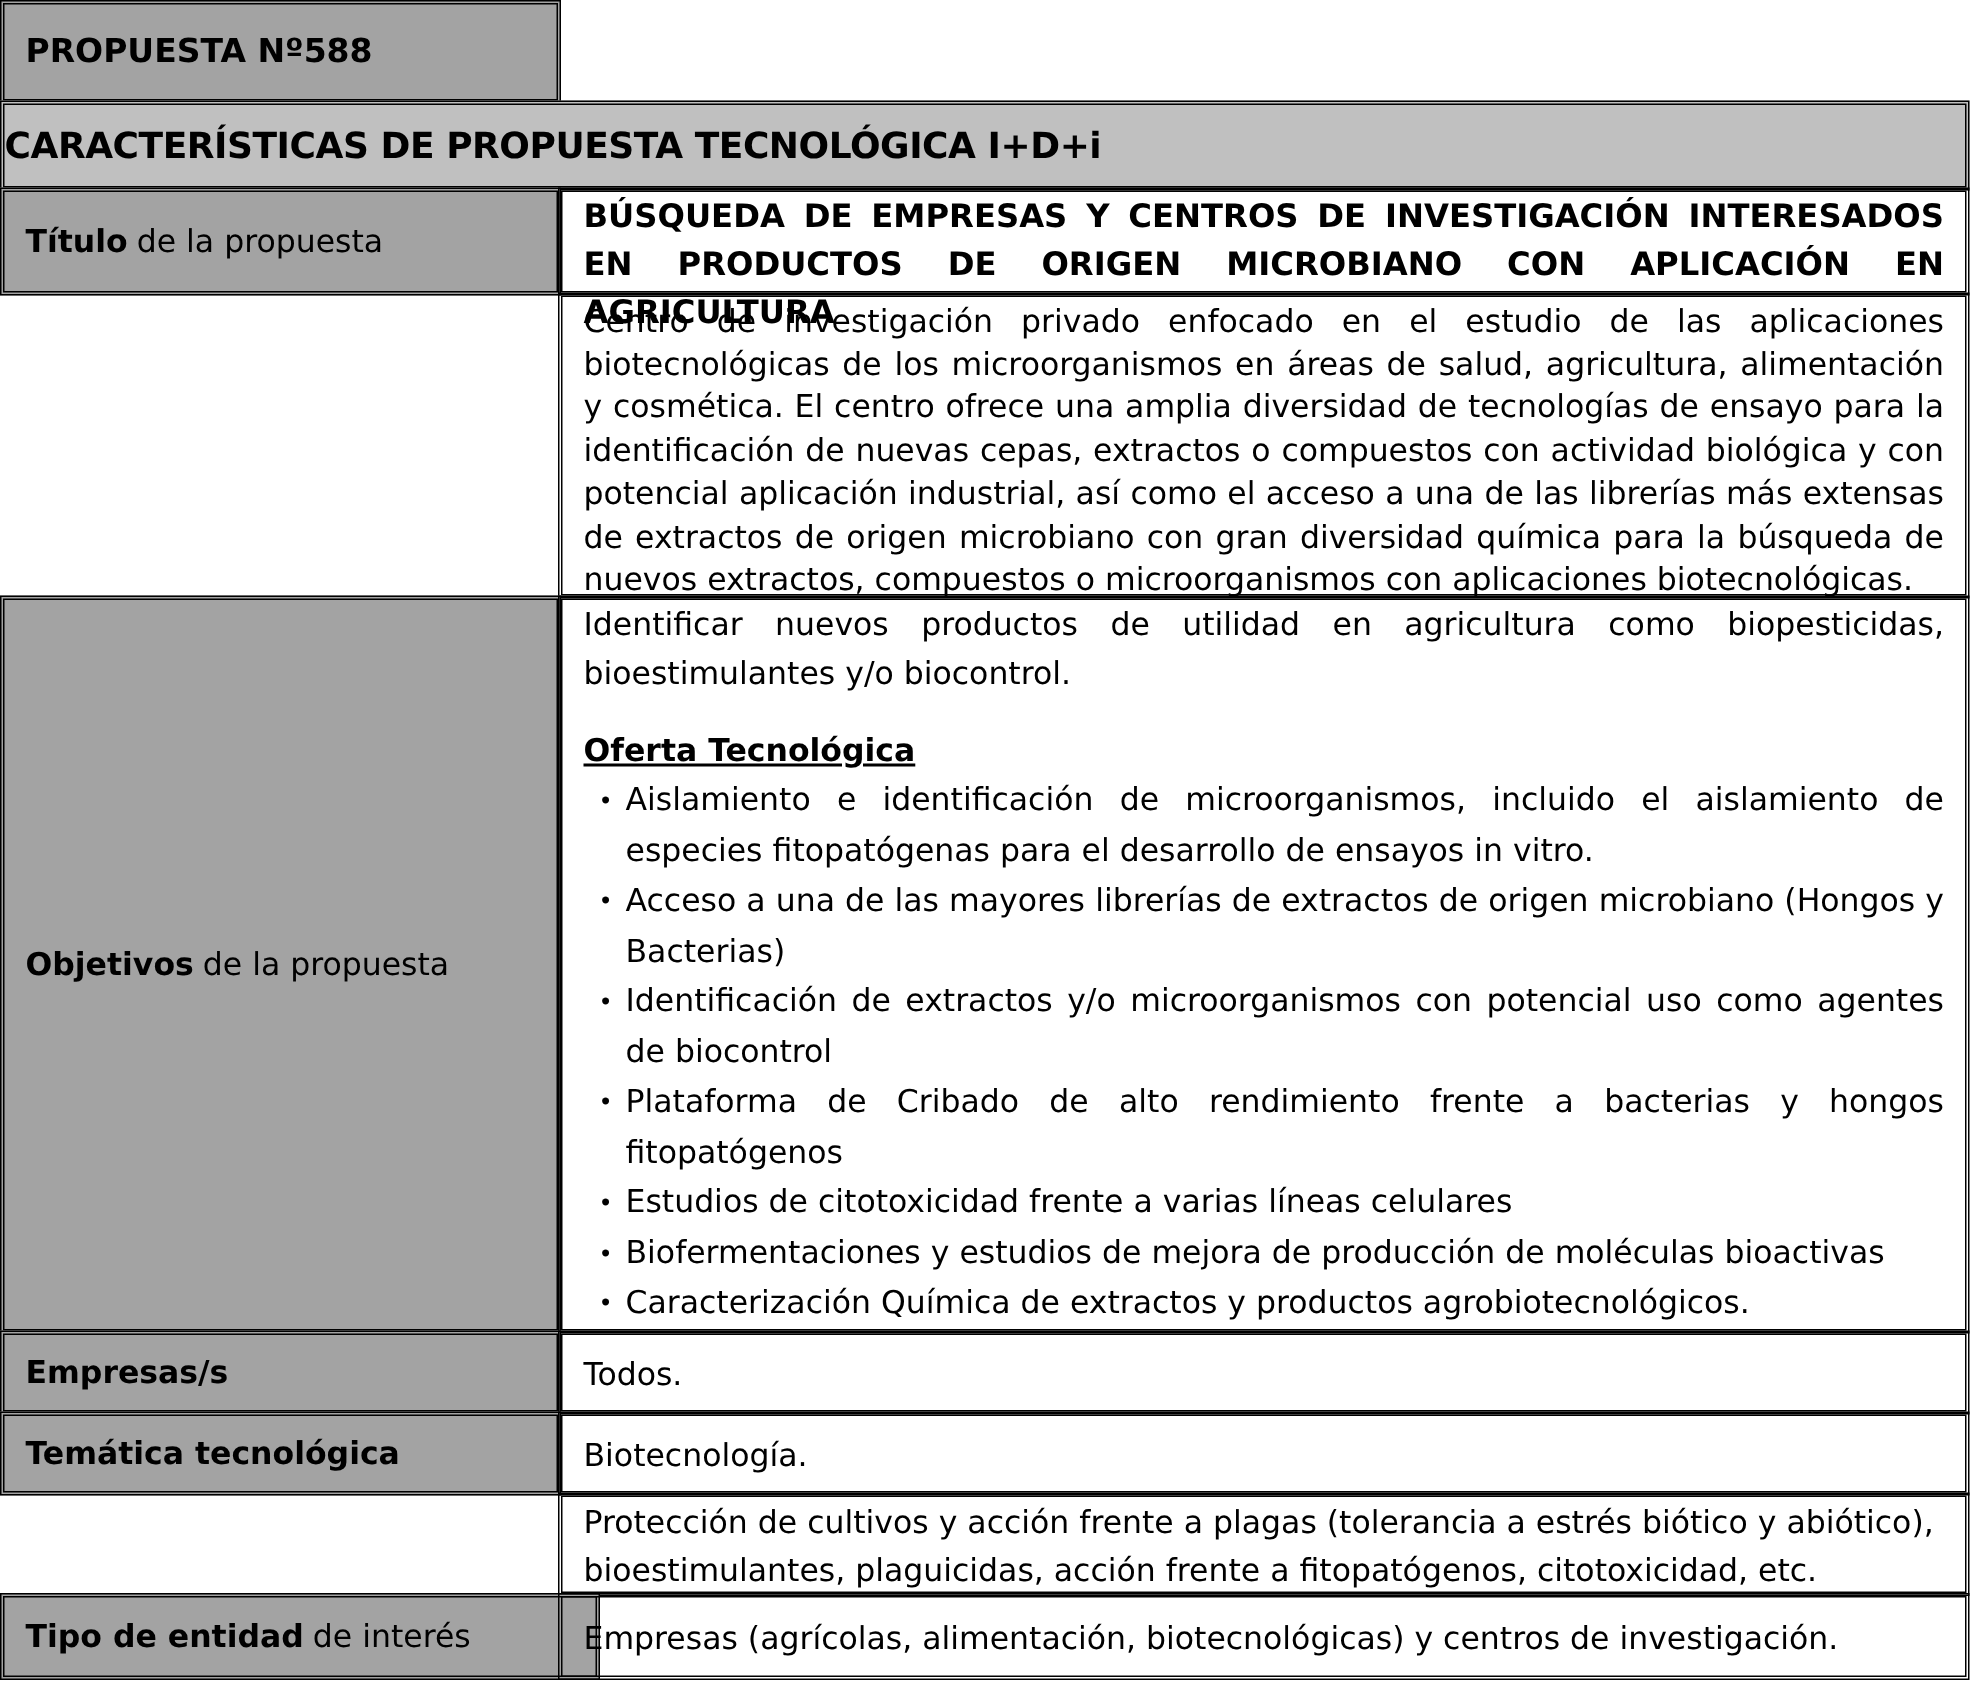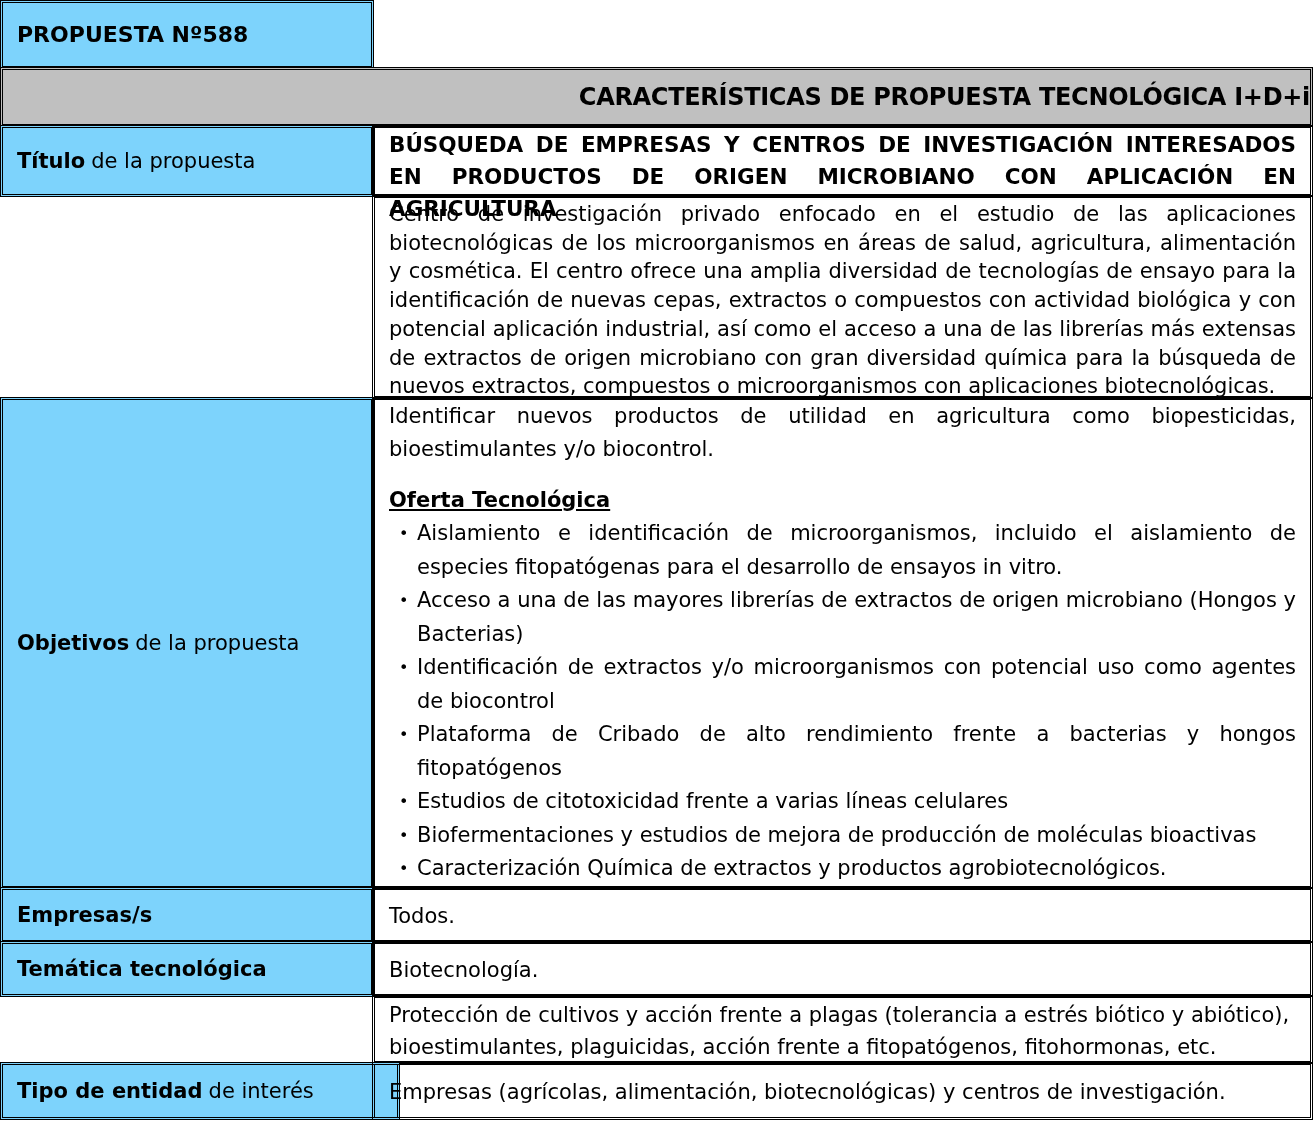--- a/index.html
+++ b/index.html
@@ -1,27 +1,27 @@
 <!DOCTYPE html>
 <html><head>
 <meta charset="utf-8">
 <style>
   html, body { margin:0; padding:0; background:#ffffff; }
   body { width:1313px; height:1122px; position:relative; overflow:hidden;
          font-family:"DejaVu Sans", "Liberation Sans", sans-serif; color:#000; }
   .sheet { position:absolute; left:0; top:0; width:1313px; height:1122px; }
   .cell { position:absolute; box-sizing:border-box; border:3px double #000; }
-  .salmon { background:#7dd3fc; }
+  .salmon { background:#a3a3a3; }
   .gray { background:#c0c0c0; }
   .label { display:flex; align-items:center; padding-left:14px; font-size:21px; line-height:28px; }
   .label b { font-weight:bold; margin-right:6px; }
   .value { padding:2px 14px 0 14px; font-size:21px; line-height:28.7px; text-align:justify; }
   .vcenter { display:flex; align-items:center; }
   .title-text { font-weight:bold; font-size:21.5px; line-height:32px; text-align:justify; text-align-last:left; }
-  .banner { display:flex; align-items:center; justify-content:flex-end; font-weight:bold; font-size:24px; letter-spacing:-0.3px; }
+  .banner { display:flex; align-items:center; justify-content:flex-start; font-weight:bold; font-size:24px; letter-spacing:-0.3px; }
   .proposal { display:flex; align-items:center; padding-left:14px; font-weight:bold; font-size:22px; }
   .obj p { margin:0; line-height:33px; }
   .obj .heading { font-weight:bold; text-decoration:underline; margin-top:18px; line-height:33px; }
   .obj ul { list-style:none; margin:0; padding:0; }
   .obj li { position:relative; padding-left:28px; line-height:33.5px; }
   .obj li .bullet { position:absolute; left:10px; top:0; font-size:16px; }
 </style>
 </head>
 <body>
 
@@ -75,21 +75,21 @@
 
   <div class="cell salmon label" style="left:0;top:941px;width:374px;height:56px;">
     <b>Temática tecnológica</b>
     <span></span>
   </div>
   <div class="cell value vcenter" style="left:372px;top:941px;width:941px;height:56px;">
     <span>Biotecnología.</span>
   </div>
 
   <div class="cell value" style="left:372px;top:995px;width:941px;height:69px;padding-top:1px;line-height:32px;text-align:left;">
-    <span>Protección de cultivos y acción frente a plagas (tolerancia a estrés biótico y abiótico), bioestimulantes, plaguicidas, acción frente a fitopatógenos, fitohormonas, etc.</span>
+    <span>Protección de cultivos y acción frente a plagas (tolerancia a estrés biótico y abiótico), bioestimulantes, plaguicidas, acción frente a fitopatógenos, citotoxicidad, etc.</span>
   </div>
 
   <div class="cell salmon label" style="left:0;top:1062px;width:400px;height:58px;">
     <b>Tipo de entidad</b>
     <span>de interés</span>
   </div>
   <div class="cell value vcenter" style="left:372px;top:1062px;width:941px;height:58px;">
     <span>Empresas (agrícolas, alimentación, biotecnológicas) y centros de investigación.</span>
   </div>
 

